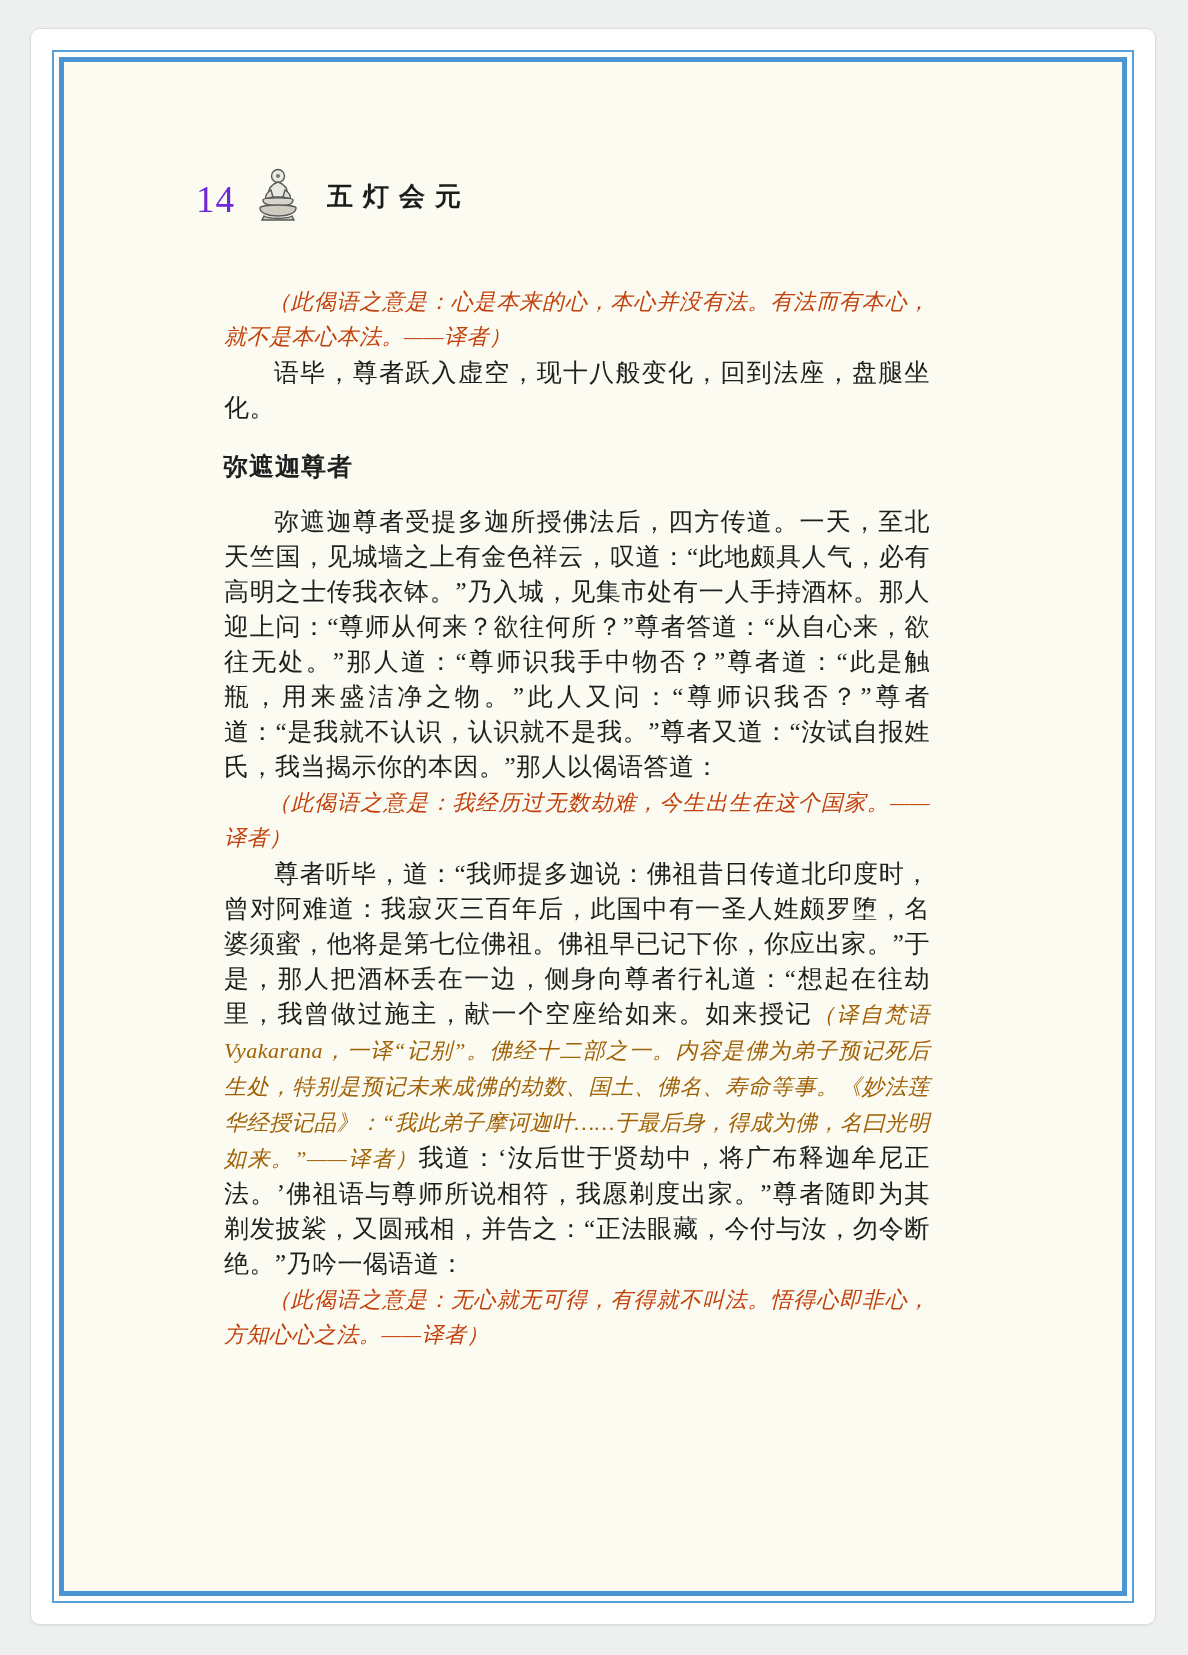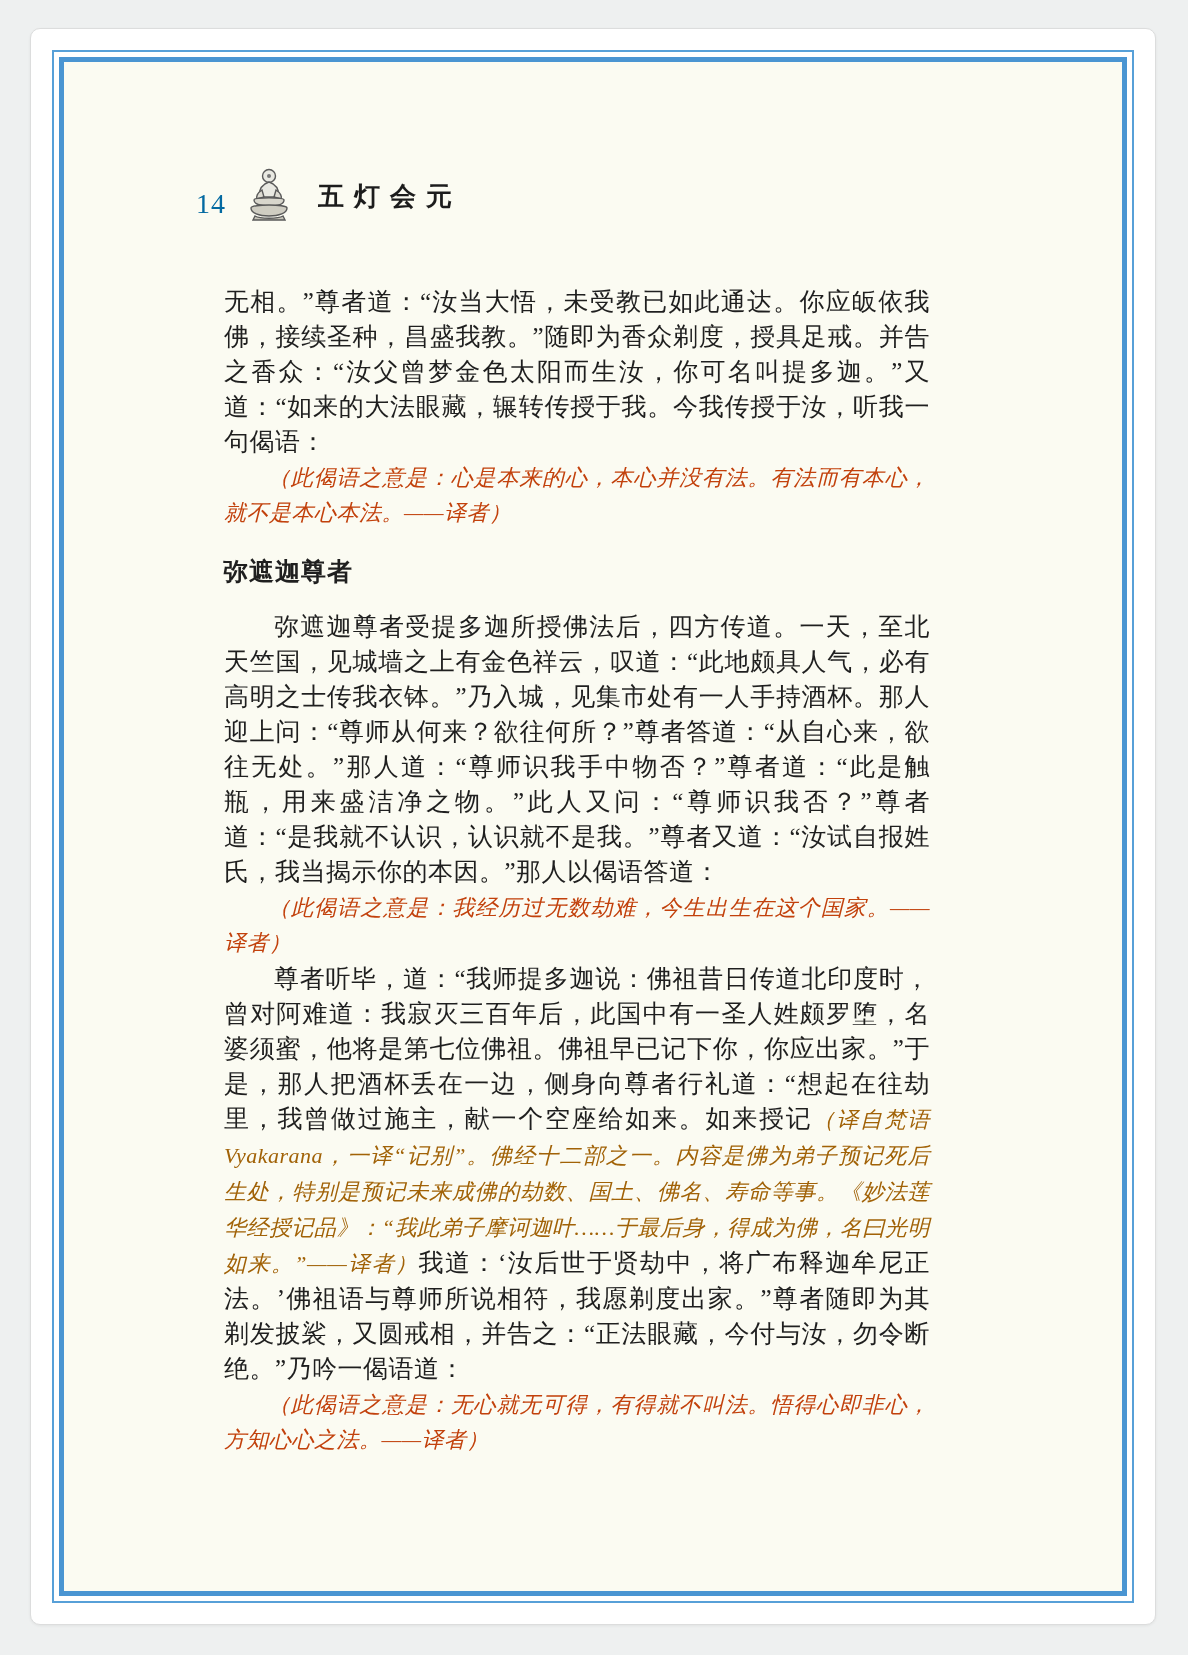--- a/index.html
+++ b/index.html
@@ -40,22 +40,22 @@
   }
   .page-header {
     display: flex;
     align-items: flex-end;
     gap: 16px;
     margin-left: -28px;
     margin-bottom: 62px;
     height: 54px;
   }
   .page-number {
-    font-size: 28px;
-    color: #0369a1;
+    font-size: 37px;
+    color: #6d28d9;
     line-height: 1;
     padding-bottom: 4px;
     letter-spacing: 1px;
   }
   .buddha-icon-box { width: 52px; height: 56px; flex: 0 0 auto; }
   .book-title {
     font-family: Liberation Serif, serif;
     font-weight: 700;
     font-size: 26px;
     letter-spacing: 10px;
@@ -119,22 +119,22 @@
                 <path d="M13 50 C18 53 36 53 41 50 L43 54 L11 54 Z" fill="#c6c4b8"></path>
               </g>
               <circle cx="27" cy="10" r="2" fill="#777" stroke="none"></circle>
             </svg>
           </span>
           <span class="book-title">五灯会元</span>
         </div>
 
         <div class="text-area">
 
-          <p class="para no-indent">无相。”尊者道：“汝当大悟，未受教已如此通达。你应皈依我佛，接续圣种，昌盛我教。”随即为香众剃度，授具足戒。并告之香众：“汝父曾梦金色太阳而生汝，你可名叫提多迦。”又道：“如来的大法眼藏，辗转传授于我。今我传授于汝，听我一句偈语：</p>
           <p class="note">（此偈语之意是：心是本来的心，本心并没有法。有法而有本心，就不是本心本法。——译者）</p>
+          <p class="para">语毕，尊者跃入虚空，现十八般变化，回到法座，盘腿坐化。</p>
 
           <h2 class="section-heading">弥遮迦尊者</h2>
 
           <p class="para">弥遮迦尊者受提多迦所授佛法后，四方传道。一天，至北天竺国，见城墙之上有金色祥云，叹道：“此地颇具人气，必有高明之士传我衣钵。”乃入城，见集市处有一人手持酒杯。那人迎上问：“尊师从何来？欲往何所？”尊者答道：“从自心来，欲往无处。”那人道：“尊师识我手中物否？”尊者道：“此是触瓶，用来盛洁净之物。”此人又问：“尊师识我否？”尊者道：“是我就不认识，认识就不是我。”尊者又道：“汝试自报姓氏，我当揭示你的本因。”那人以偈语答道：</p>
           <p class="note">（此偈语之意是：我经历过无数劫难，今生出生在这个国家。——译者）</p>
 
           <p class="para"><span>尊者听毕，道：“我师提多迦说：佛祖昔日传道北印度时，曾对阿难道：我寂灭三百年后，此国中有一圣人姓颇罗堕，名婆须蜜，他将是第七位佛祖。佛祖早已记下你，你应出家。”于是，那人把酒杯丢在一边，侧身向尊者行礼道：“想起在往劫里，我曾做过施主，献一个空座给如来。如来授记</span><span class="inline-note">（译自梵语 Vyakarana，一译“记别”。佛经十二部之一。内容是佛为弟子预记死后生处，特别是预记未来成佛的劫数、国土、佛名、寿命等事。《妙法莲华经授记品》：“我此弟子摩诃迦叶……于最后身，得成为佛，名曰光明如来。”——译者）</span><span>我道：‘汝后世于贤劫中，将广布释迦牟尼正法。’佛祖语与尊师所说相符，我愿剃度出家。”尊者随即为其剃发披裟，又圆戒相，并告之：“正法眼藏，今付与汝，勿令断绝。”乃吟一偈语道：</span></p>
 
           <p class="note">（此偈语之意是：无心就无可得，有得就不叫法。悟得心即非心，方知心心之法。——译者）</p>
 

